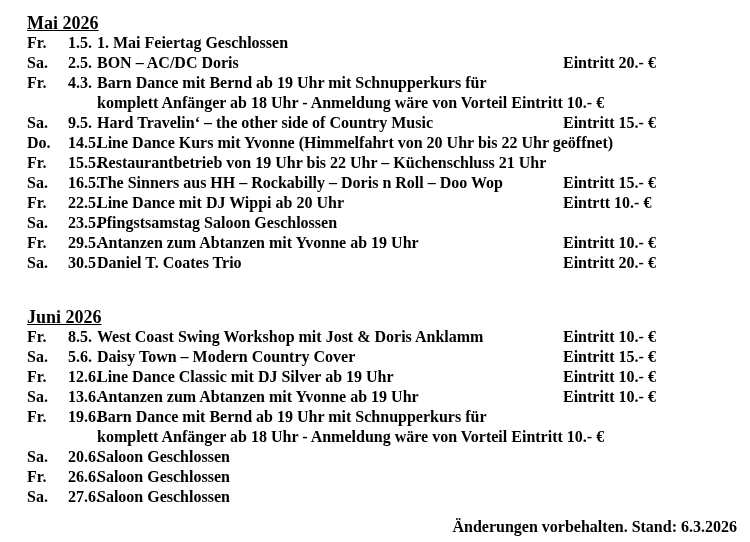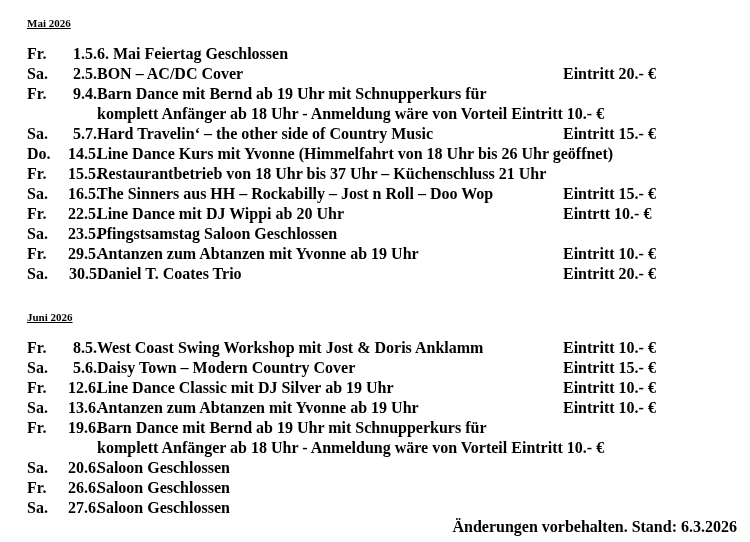--- a/index.html
+++ b/index.html
@@ -9,42 +9,41 @@
     color: #000000;
     font-family: "Liberation Serif", "DejaVu Serif", serif;
     font-weight: bold;
     position: relative;
     overflow: hidden;
   }
   .section { position: absolute; left: 27px; }
   .section-mai { top: 13px; }
   .section-juni { top: 307px; }
   .heading {
-    font-size: 11px; line-height: 20px;
+    font-size: 18px; line-height: 20px;
     text-decoration: underline;
     white-space: nowrap;
     display: inline-block;
   }
   table.schedule {
     border-collapse: collapse;
     table-layout: fixed;
     width: 696px;
-    margin-top: 11px;
   }
   table.schedule td {
     font-size: 16px; line-height: 20px;
     padding: 0;
     vertical-align: top;
     white-space: nowrap;
   }
   col.c-day   { width: 41px; }
   col.c-date  { width: 29px; }
   col.c-desc  { width: 466px; }
   col.c-price { width: 160px; }
-  td.date  { text-align: right; }
+  td.date  { text-align: left; }
   td.desc  { padding-left: 32px; }
   td.price { }
   .footer {
     position: absolute;
     top: 517px; right: 13px;
     font-size: 16px; line-height: 20px;
     white-space: nowrap;
     margin-left: 42px;
   }
 </style>
@@ -57,59 +56,59 @@
     <colgroup>
         <col class="c-day">
         <col class="c-date">
         <col class="c-desc">
         <col class="c-price">
       </colgroup>
     <tbody>
         <tr>
       <td class="day">Fr.</td>
       <td class="date">1.5.</td>
-      <td class="desc">6. Mai Feiertag Geschlossen</td>
+      <td class="desc">1. Mai Feiertag Geschlossen</td>
       <td class="price"></td>
     </tr>
     <tr>
       <td class="day">Sa.</td>
       <td class="date">2.5.</td>
-      <td class="desc">BON – AC/DC Cover</td>
+      <td class="desc">BON – AC/DC Doris</td>
       <td class="price">Eintritt 20.- €</td>
     </tr>
     <tr>
       <td class="day">Fr.</td>
-      <td class="date">9.4.</td>
+      <td class="date">4.3.</td>
       <td class="desc" colspan="2">Barn Dance mit Bernd ab 19 Uhr mit Schnupperkurs für</td>
     </tr>
     <tr>
       <td class="day"></td>
       <td class="date"></td>
       <td class="desc" colspan="2">komplett Anfänger ab 18 Uhr - Anmeldung wäre von Vorteil Eintritt 10.- €</td>
     </tr>
     <tr>
       <td class="day">Sa.</td>
-      <td class="date">5.7.</td>
+      <td class="date">9.5.</td>
       <td class="desc">Hard Travelin‘ – the other side of Country Music</td>
       <td class="price">Eintritt 15.- €</td>
     </tr>
     <tr>
       <td class="day">Do.</td>
       <td class="date">14.5.</td>
-      <td class="desc" colspan="2">Line Dance Kurs mit Yvonne (Himmelfahrt von 18 Uhr bis 26 Uhr geöffnet)</td>
+      <td class="desc" colspan="2">Line Dance Kurs mit Yvonne (Himmelfahrt von 20 Uhr bis 22 Uhr geöffnet)</td>
     </tr>
     <tr>
       <td class="day">Fr.</td>
       <td class="date">15.5.</td>
-      <td class="desc" colspan="2">Restaurantbetrieb von 18 Uhr bis 37 Uhr – Küchenschluss 21 Uhr</td>
+      <td class="desc" colspan="2">Restaurantbetrieb von 19 Uhr bis 22 Uhr – Küchenschluss 21 Uhr</td>
     </tr>
     <tr>
       <td class="day">Sa.</td>
       <td class="date">16.5.</td>
-      <td class="desc">The Sinners aus HH – Rockabilly – Jost n Roll – Doo Wop</td>
+      <td class="desc">The Sinners aus HH – Rockabilly – Doris n Roll – Doo Wop</td>
       <td class="price">Eintritt 15.- €</td>
     </tr>
     <tr>
       <td class="day">Fr.</td>
       <td class="date">22.5.</td>
       <td class="desc">Line Dance mit DJ Wippi ab 20 Uhr</td>
       <td class="price">Eintrtt 10.- €</td>
     </tr>
     <tr>
       <td class="day">Sa.</td>

